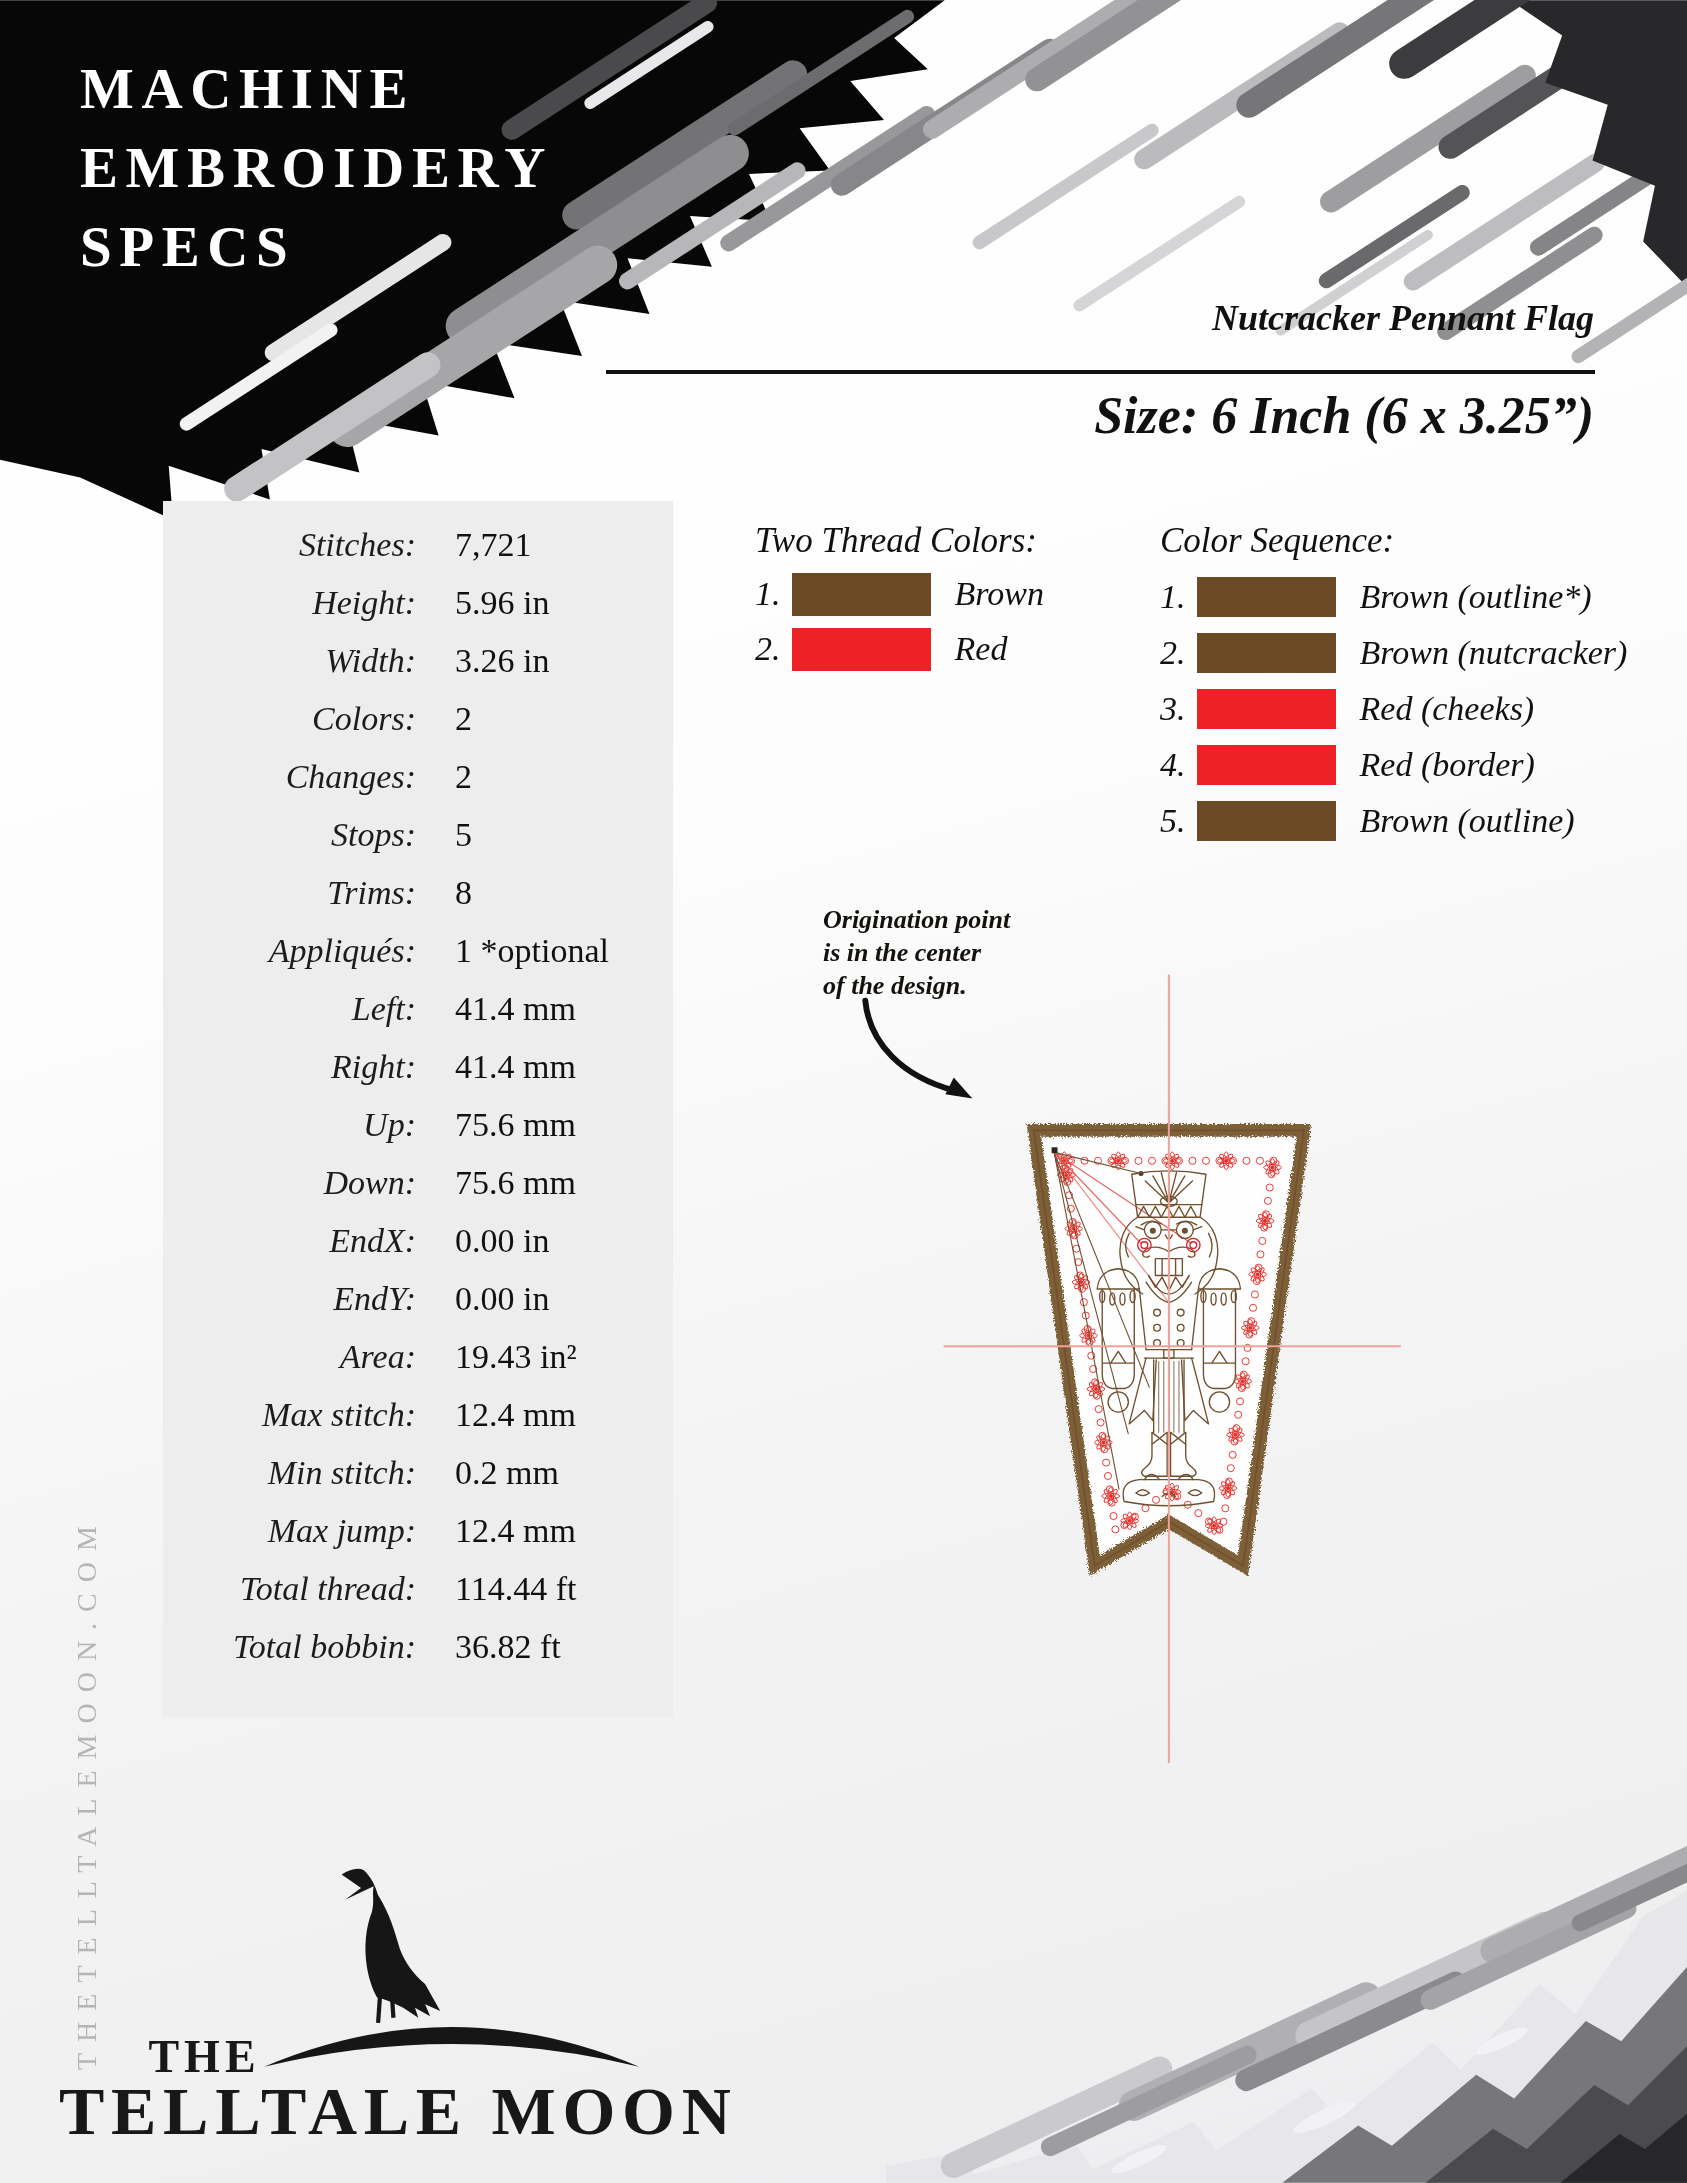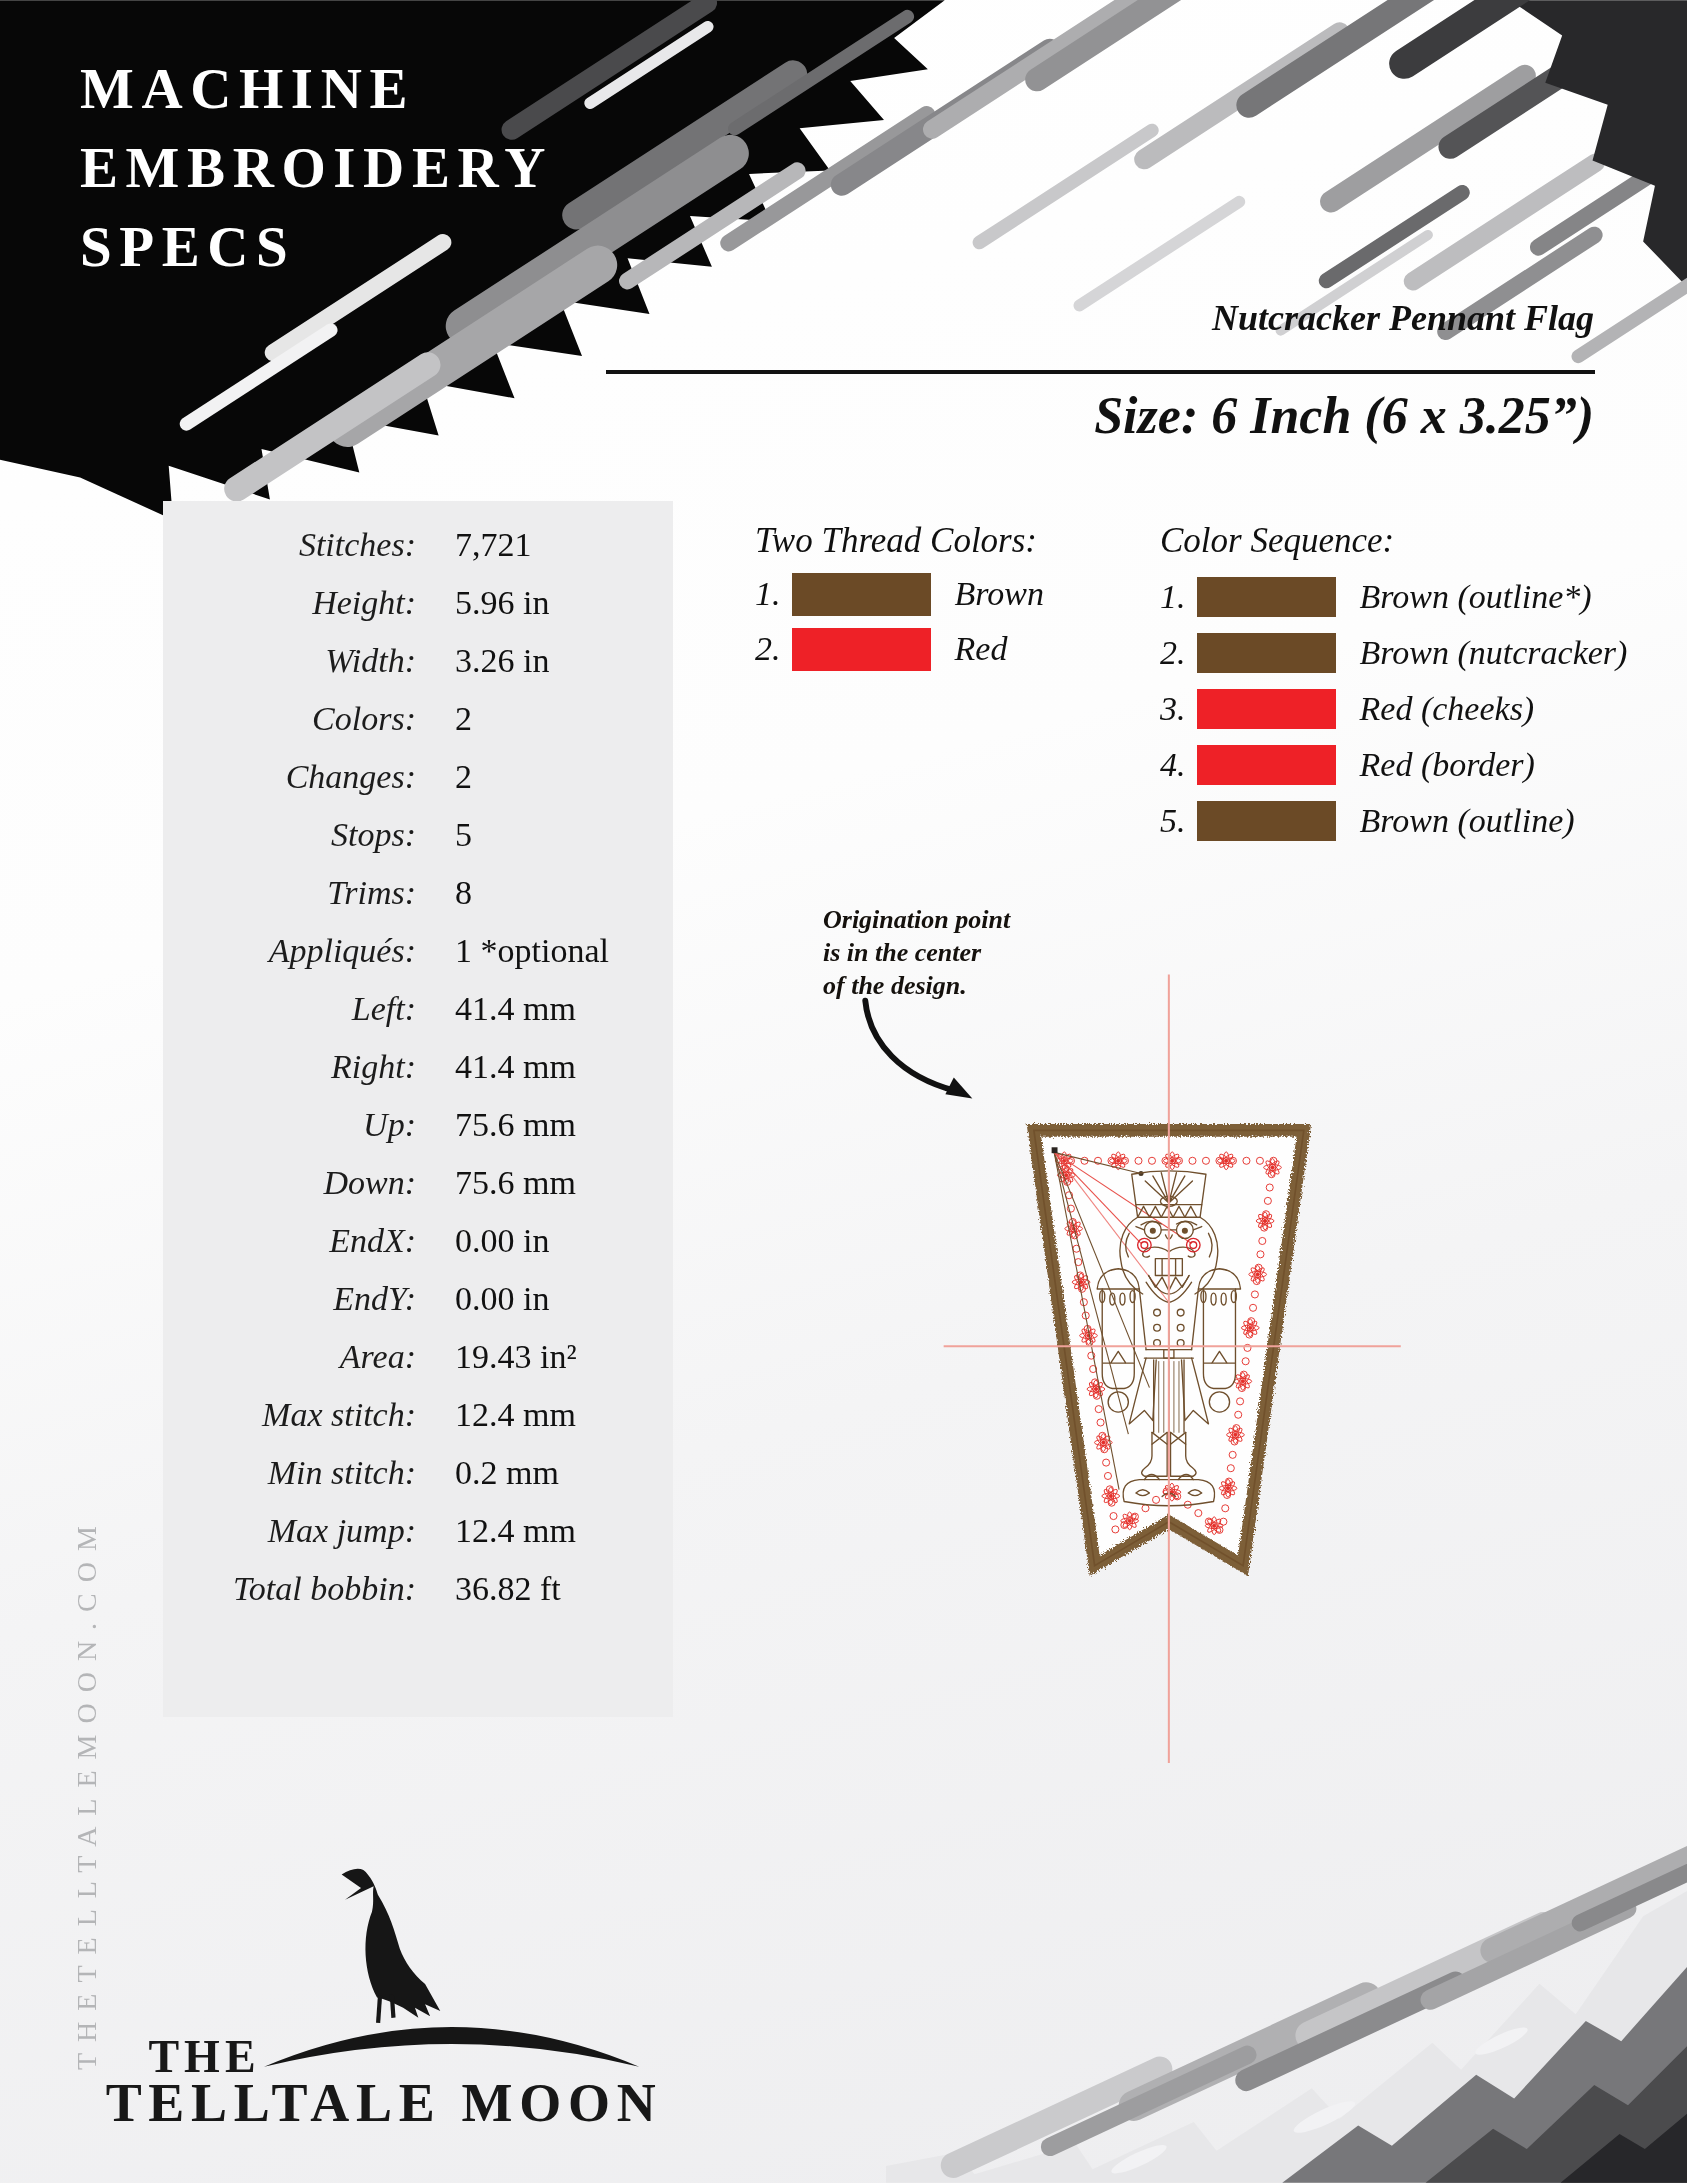--- a/index.html
+++ b/index.html
@@ -45,21 +45,21 @@
              font-style:italic;color:#15110d;}
 
   
   .website-vertical{left:71px;top:1429px;height:641px;color:#b4b5b7;font-size:28px;
         letter-spacing:11px;writing-mode:vertical-rl;transform:rotate(180deg);
         font-family:"Liberation Serif",serif;}
 
   
   .logo-the{left:78px;top:2030px;width:253px;text-align:center;font-size:46px;
             font-weight:bold;letter-spacing:5px;color:#181818;}
-  .logo-name{left:59px;top:2072px;width:650px;text-align:center;font-size:54px;
+  .logo-name{left:59px;top:2072px;width:650px;text-align:center;font-size:68px;
              font-weight:bold;letter-spacing:6.7px;color:#181818;white-space:nowrap;}
 </style>
 </head>
 <body>
 
 <div class="page">
 
   <svg class="abs" style="left:0;top:0" width="1687" height="557" viewBox="0 0 2000 660">
     <path fill="#070707" d="M0,0 L1120,0 L1060,45 L1100,82 L1008,96 L1048,142 L948,152
       L984,202 L888,206 L914,262 L818,256 L844,316 L744,306 L770,372 L664,356 L690,422
@@ -197,20 +197,24 @@
         <span class="slabel">Max stitch:</span>
         <span class="svalue">12.4 mm</span>
       </div>
     <div class="srow">
         <span class="slabel">Min stitch:</span>
         <span class="svalue">0.2 mm</span>
       </div>
     <div class="srow">
         <span class="slabel">Max jump:</span>
         <span class="svalue">12.4 mm</span>
+      </div>
+    <div class="srow">
+        <span class="slabel">Total thread:</span>
+        <span class="svalue">114.44 ft</span>
       </div>
     <div class="srow">
         <span class="slabel">Total bobbin:</span>
         <span class="svalue">36.82 ft</span>
       </div>
   </div>
 
   <div class="abs thread-colors tc">
     <div class="list-heading">Two Thread Colors:</div>
     <div class="citem">

